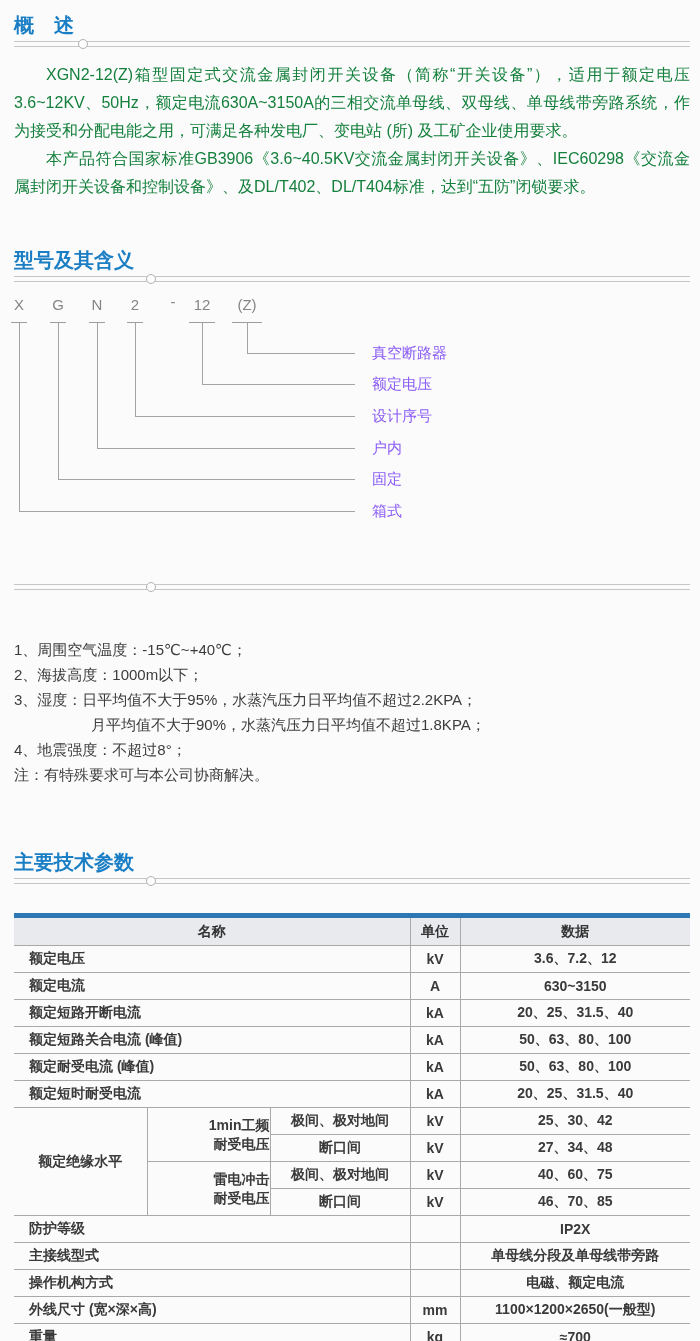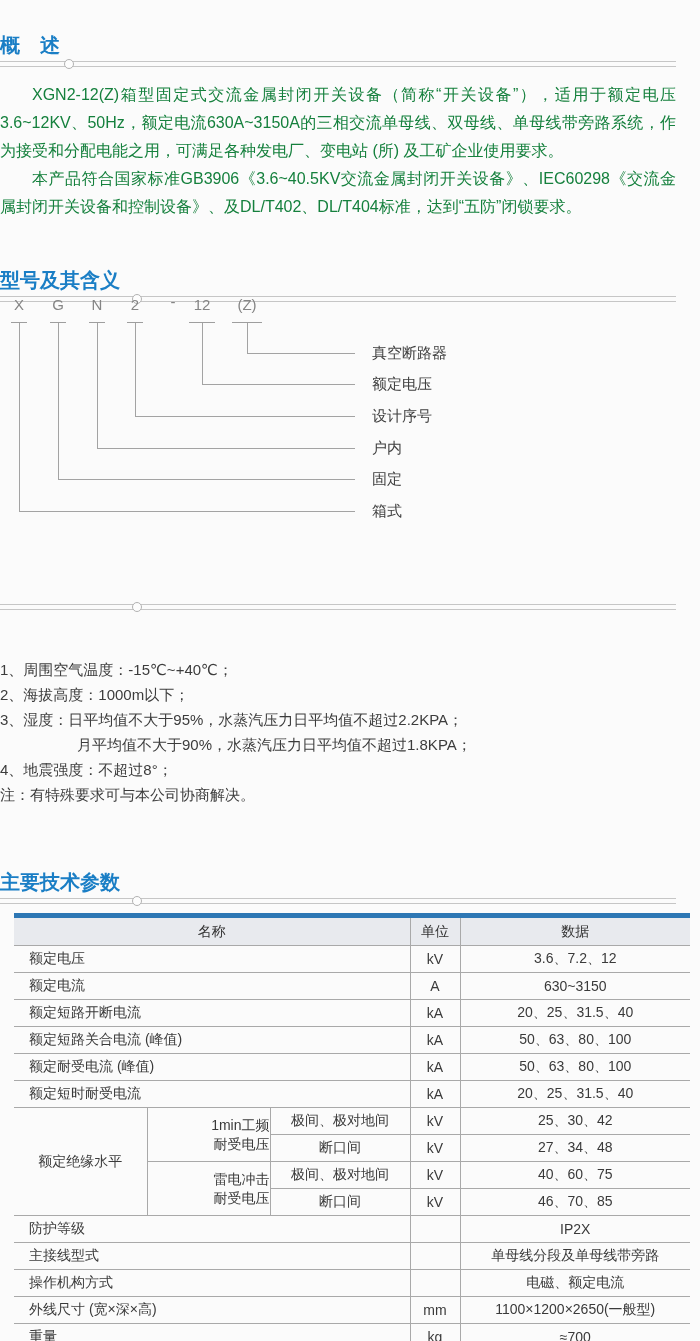--- a/index.html
+++ b/index.html
@@ -2,45 +2,45 @@
 <html><head>
 <meta charset="utf-8">
 <style>
   html,body{margin:0;padding:0;}
   body{
     width:700px;height:1341px;position:relative;overflow:hidden;
     background:#fbfbfb;
     font-family:"Liberation Sans","DejaVu Sans",sans-serif;
     color:#3b3b3b;
   }
-  .sec{position:absolute;left:0;width:676px;margin-top:20px;}
+  .sec{position:absolute;left:14px;width:676px;}
   .sec-title{font-size:20px;font-weight:bold;color:#1a7ec5;line-height:26px;}
   .rule{position:relative;height:4px;border-top:1px solid #c6c6c6;border-bottom:1px solid #c6c6c6;margin-top:3px;}
   .rule .dot{position:absolute;width:8px;height:8px;border:1px solid #b2b2b2;border-radius:50%;background:#fdfdfd;top:-3px;}
 
   .paras p{margin:0;font-size:16px;line-height:28px;text-align:justify;text-indent:2em;color:#15803d;}
 
   
   .diagram{position:absolute;left:14px;top:296px;width:676px;height:240px;}
   .dchar{position:absolute;top:0;transform:translateX(-50%);font-size:15px;color:#858585;line-height:18px;white-space:nowrap;}
   .dunder{position:absolute;top:26px;height:1px;background:#9e9e9e;}
   .vline{position:absolute;width:1px;background:#a3a3a3;top:27px;}
   .hline{position:absolute;height:1px;background:#a3a3a3;}
-  .dlabel{position:absolute;left:358px;height:20px;line-height:20px;font-size:15px;color:#404040;white-space:nowrap;}
+  .dlabel{position:absolute;left:358px;height:20px;line-height:20px;font-size:15px;color:#8b5cf6;white-space:nowrap;}
 
   
   .conds div{font-size:15px;line-height:25px;color:#3c3c3c;white-space:nowrap;}
   .conds .cont{padding-left:77px;}
 
   
   .twrap{position:absolute;left:14px;top:913px;width:676px;}
   .tbar{height:5px;background:#2d77b4;}
   table{border-collapse:collapse;width:676px;table-layout:fixed;}
   td{border-bottom:1px solid #a9a9a9;height:26px;vertical-align:middle;text-align:center;
-     font-size:14px;color:#3a3a3a;padding:0;overflow:hidden;white-space:nowrap;}
+     font-size:14px;color:#3a3a3a;padding:0;overflow:hidden;white-space:nowrap;font-weight:bold;}
   tr.hrow td{background:#e8eaee;height:27px;color:#333;}
   td.name{text-align:left;padding-left:15px;}
   td.br{border-right:1px solid #a9a9a9;}
   td.gname div{line-height:19px;text-align:right;}
 </style>
 </head>
 <body>
 
 <div class="sec" style="top:12px">
   <div class="sec-title">概　述</div>

